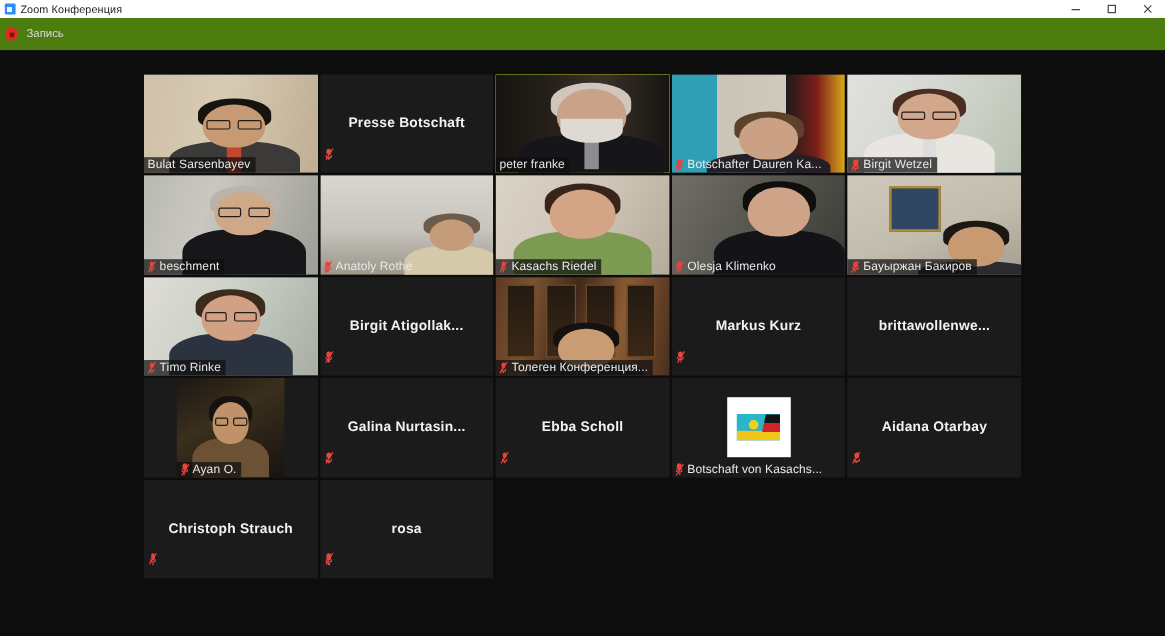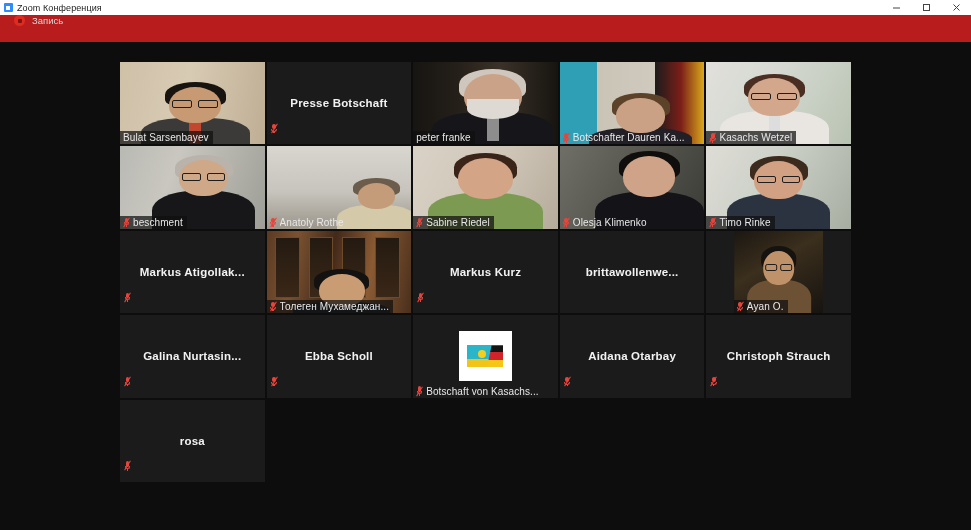--- a/index.html
+++ b/index.html
@@ -54,24 +54,24 @@
     display: flex; align-items: center; justify-content: center;
     color: #444;
     font-size: 9px;
     line-height: 1;
   }
   .tb-btn svg { display: block; }
 
   
   .recbar {
     height: 27px;
-    background: #b91c1c;
+    background: #4d7c0f;
     display: flex;
-    align-items: flex-start;
-    padding-left: 14px;
+    align-items: center;
+    padding-left: 4px;
   }
   .rec-dot {
     width: 11px; height: 11px;
     border-radius: 50%;
     background: #e02b20;
     position: relative;
     flex: 0 0 auto;
   }
   .rec-dot::after {
     content: "";
@@ -356,21 +356,21 @@
             <div class="glasses" style="left: 49.16%; top: 37.48%; width: 13.68%; height: 9.2%;"></div>
           </div>
         </div>
         <div class="badge">
           <span class="mic-muted">
             <span class="body"></span>
             <span class="stand"></span>
             <span class="post"></span>
             <span class="slash"></span>
           </span>
-          <span class="badge-text">Kasachs Wetzel</span>
+          <span class="badge-text">Birgit Wetzel</span>
         </div>
       </div>
       <div class="tile">
         <div class="video">
           <div class="scene">
             <div class="bg" style="background: linear-gradient(110deg, rgb(185, 185, 180) 0%, rgb(201, 199, 191) 35%, rgb(157, 158, 151) 100%);"></div>
             <div class="torso" style="left: 22.3%; top: 53.84%; width: 71.4%; height: 58.8%; background: rgb(23, 23, 26);"></div>
             <div class="hair" style="left: 38%; top: 10%; width: 40%; height: 30.8%; background: rgb(185, 179, 171);"></div>
             <div class="head" style="left: 41%; top: 16%; width: 34%; height: 44%; background: rgb(207, 168, 136);"></div>
             <div class="glasses" style="left: 43%; top: 32.72%; width: 12.92%; height: 8.8%;"></div>
@@ -415,40 +415,60 @@
             <div class="head" style="left: 31%; top: 14%; width: 38%; height: 50%; background: rgb(211, 164, 133);"></div>
           </div>
         </div>
         <div class="badge">
           <span class="mic-muted">
             <span class="body"></span>
             <span class="stand"></span>
             <span class="post"></span>
             <span class="slash"></span>
           </span>
-          <span class="badge-text">Sabine Riedel</span>
+          <span class="badge-text">Kasachs Riedel</span>
         </div>
       </div>
       <div class="tile">
         <div class="video">
           <div class="scene">
             <div class="bg" style="background: linear-gradient(120deg, rgb(111, 111, 103) 0%, rgb(85, 85, 78) 50%, rgb(59, 59, 54) 100%);"></div>
             <div class="torso" style="left: 24.2%; top: 55%; width: 75.6%; height: 58%; background: rgb(20, 19, 24);"></div>
             <div class="hair" style="left: 41%; top: 6%; width: 42%; height: 35%; background: rgb(16, 14, 13);"></div>
             <div class="head" style="left: 44%; top: 12%; width: 36%; height: 50%; background: rgb(207, 163, 135);"></div>
           </div>
         </div>
         <div class="badge plain">
           <span class="mic-muted">
             <span class="body"></span>
             <span class="stand"></span>
             <span class="post"></span>
             <span class="slash"></span>
           </span>
           <span class="badge-text">Olesja Klimenko</span>
+        </div>
+      </div>
+      <div class="tile">
+        <div class="video">
+          <div class="scene">
+            <div class="bg" style="background: linear-gradient(160deg, rgb(207, 201, 188) 0%, rgb(194, 188, 174) 55%, rgb(164, 157, 142) 100%);"></div>
+            <div style="position: absolute; left: 24%; top: 10%; width: 30%; height: 46%; background: rgb(47, 71, 99); border: 2px solid rgb(176, 138, 58);"></div>
+            <div class="torso" style="left: 40.4%; top: 86.4%; width: 67.2%; height: 26%; background: rgb(42, 42, 48);"></div>
+            <div class="hair" style="left: 55%; top: 46%; width: 38%; height: 28%; background: rgb(28, 23, 19);"></div>
+            <div class="head" style="left: 58%; top: 52%; width: 32%; height: 40%; background: rgb(199, 154, 114);"></div>
+          </div>
+        </div>
+        <div class="badge">
+          <span class="mic-muted">
+            <span class="body"></span>
+            <span class="stand"></span>
+            <span class="post"></span>
+            <span class="slash"></span>
+          </span>
+          <span class="badge-text">Бауыржан Бакиров</span>
         </div>
       </div>
       <div class="tile">
         <div class="video">
           <div class="scene">
             <div class="bg" style="background: linear-gradient(120deg, rgb(223, 220, 214) 0%, rgb(205, 210, 201) 40%, rgb(168, 173, 162) 100%);"></div>
             <div class="torso" style="left: 14.3%; top: 57.56%; width: 71.4%; height: 55.2%; background: rgb(43, 51, 64);"></div>
             <div class="hair" style="left: 30%; top: 12%; width: 40%; height: 32.2%; background: rgb(60, 42, 29);"></div>
             <div class="head" style="left: 33%; top: 18%; width: 34%; height: 46%; background: rgb(210, 161, 132);"></div>
             <div class="glasses" style="left: 35%; top: 35.48%; width: 12.92%; height: 9.2%;"></div>
@@ -459,21 +479,21 @@
           <span class="mic-muted">
             <span class="body"></span>
             <span class="stand"></span>
             <span class="post"></span>
             <span class="slash"></span>
           </span>
           <span class="badge-text">Timo Rinke</span>
         </div>
       </div>
       <div class="tile">
-        <div class="tile-name-center">Markus  Atigollak...</div>
+        <div class="tile-name-center">Birgit  Atigollak...</div>
         <span class="micslot"><span class="mic-muted"><span class="body"></span><span class="stand"></span><span class="post"></span><span class="slash"></span></span></span>
       </div>
       <div class="tile">
         <div class="video">
           <div class="scene">
             <div class="bg" style="background: linear-gradient(100deg, rgb(91, 58, 35) 0%, rgb(123, 82, 48) 20%, rgb(67, 41, 26) 44%, rgb(138, 91, 51) 70%, rgb(74, 47, 28) 100%);"></div>
             <div style="position: absolute; top: 8%; height: 74%; width: 17%; left: 6%; background: linear-gradient(rgb(36, 26, 17), rgb(58, 39, 23)); border: 1.5px solid rgb(109, 74, 41);"></div>
             <div style="position: absolute; top: 8%; height: 74%; width: 17%; left: 29%; background: linear-gradient(rgb(36, 26, 17), rgb(58, 39, 23)); border: 1.5px solid rgb(109, 74, 41);"></div>
             <div style="position: absolute; top: 8%; height: 74%; width: 17%; left: 52%; background: linear-gradient(rgb(36, 26, 17), rgb(58, 39, 23)); border: 1.5px solid rgb(109, 74, 41);"></div>
             <div style="position: absolute; top: 8%; height: 74%; width: 17%; left: 75%; background: linear-gradient(rgb(36, 26, 17), rgb(58, 39, 23)); border: 1.5px solid rgb(109, 74, 41);"></div>
@@ -482,21 +502,21 @@
             <div class="head" style="left: 36%; top: 52%; width: 32%; height: 40%; background: rgb(201, 156, 116);"></div>
           </div>
         </div>
         <div class="badge">
           <span class="mic-muted">
             <span class="body"></span>
             <span class="stand"></span>
             <span class="post"></span>
             <span class="slash"></span>
           </span>
-          <span class="badge-text">Толеген Мухамеджан...</span>
+          <span class="badge-text">Толеген Конференция...</span>
         </div>
       </div>
       <div class="tile">
         <div class="tile-name-center">Markus Kurz</div>
         <span class="micslot"><span class="mic-muted"><span class="body"></span><span class="stand"></span><span class="post"></span><span class="slash"></span></span></span>
       </div>
       <div class="tile">
         <div class="tile-name-center">brittawollenwe...</div>
       </div>
       <div class="tile">

